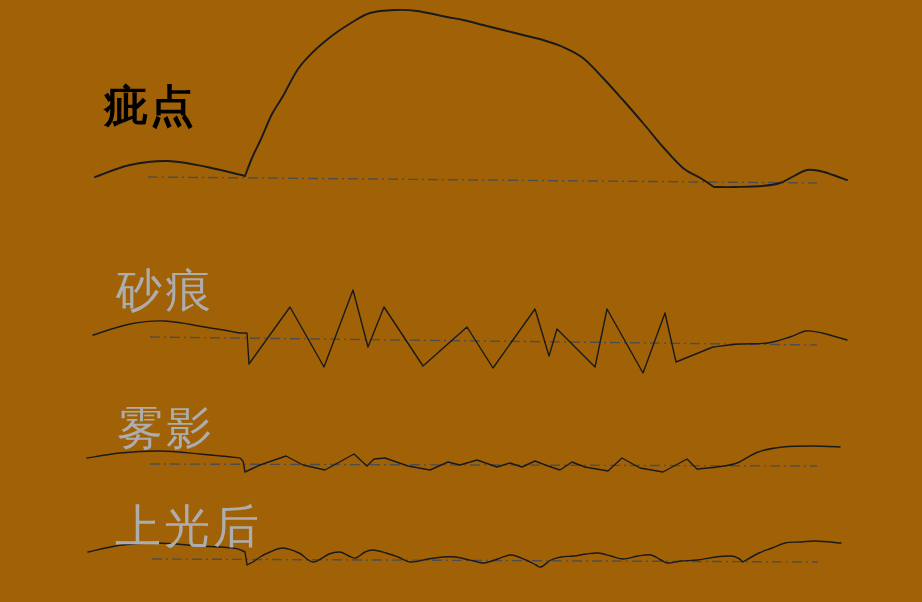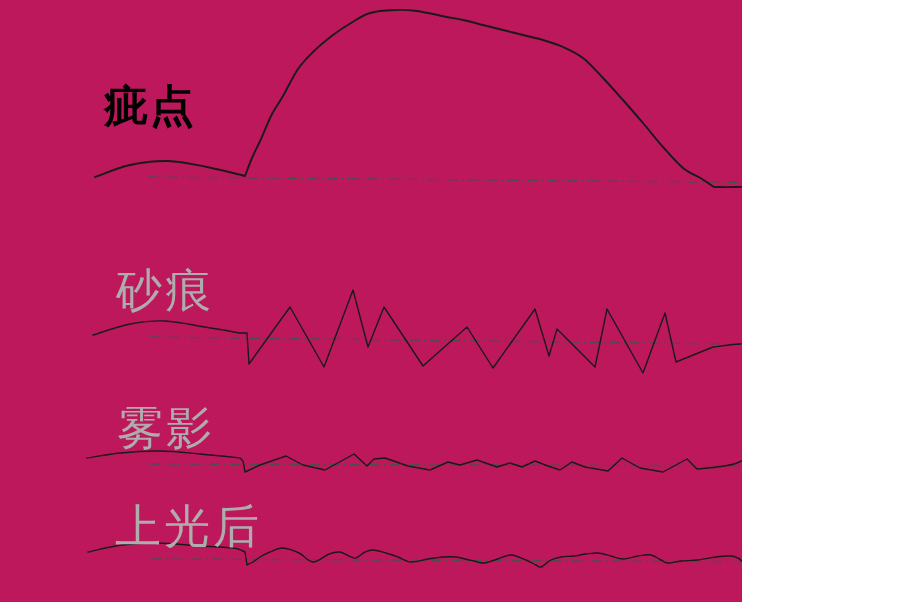--- a/index.html
+++ b/index.html
@@ -3,23 +3,23 @@
 <meta charset="utf-8">
 <style>
   html, body {
     margin: 0;
     padding: 0;
     background: #ffffff;
     font-family: "Liberation Sans", "DejaVu Sans", sans-serif;
   }
   .stage {
     position: relative;
-    width: 742px;
+    width: 922px;
     height: 602px;
-    background: #be185d;
+    background: #a16207;
     overflow: hidden;
   }
   svg { display: block; }
   .curve {
     fill: none;
     stroke: #1a1a1a;
     stroke-width: 1.4;
     stroke-linejoin: round;
     stroke-linecap: round;
   }

